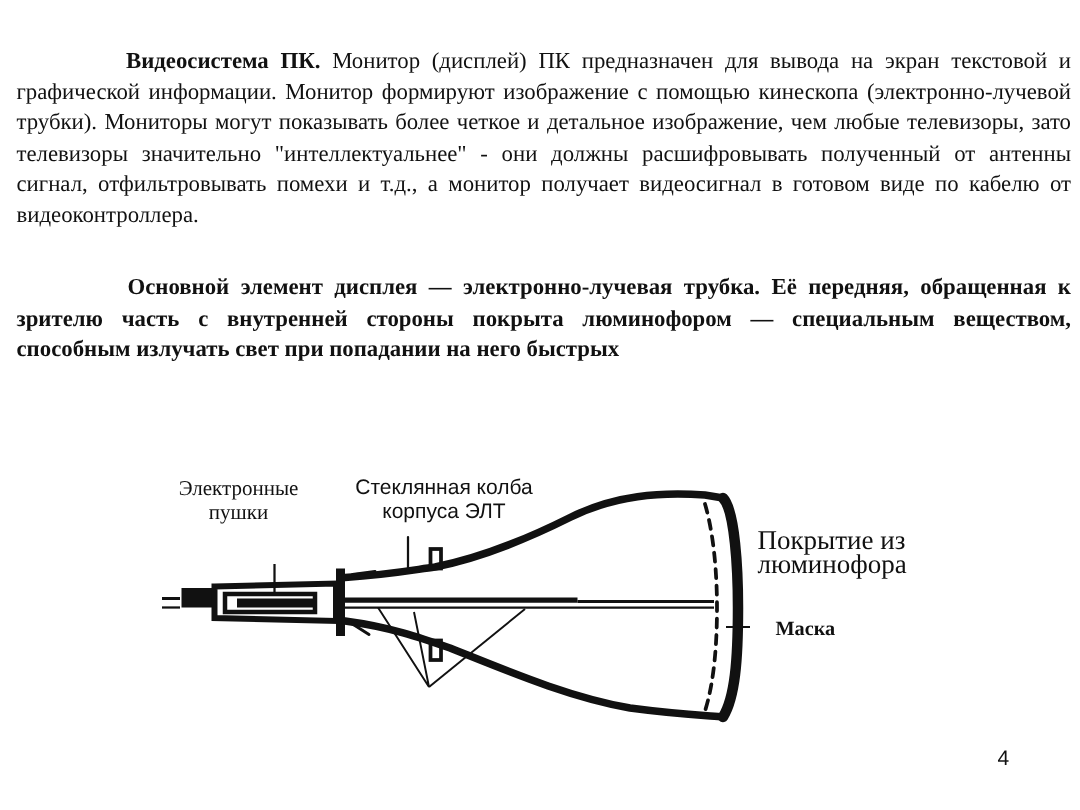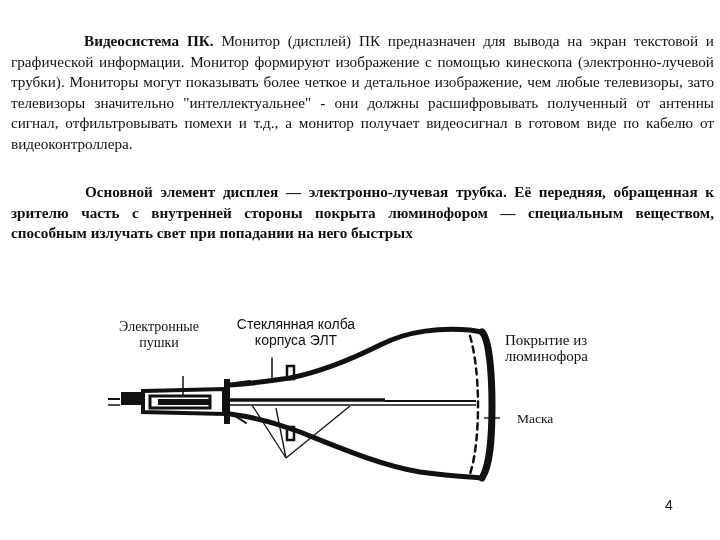--- a/index.html
+++ b/index.html
@@ -6,22 +6,22 @@
     body { width: 720px; height: 540px; position: relative; overflow: hidden; font-family: "Liberation Serif", "DejaVu Serif", serif; color: #111; }
     .para { position: absolute; left: 7px; width: 703px; font-size: 15.2px; line-height: 20.6px; text-align: justify; margin: 4px; }
     .p1 { top: 27px; text-indent: 73px; }
     .p2 { top: 178px; text-indent: 74px; font-weight: bold; }
     .p2 .last-line { display: block; margin-top: 13px; text-indent: 0; }
     .bold { font-weight: bold; }
     .diagram { position: absolute; left: 0; top: 300px; width: 720px; height: 220px; }
     .label { position: absolute; font-weight: normal; font-size: 14px; line-height: 16px; color: #111; }
     .lbl-guns { left: 103px; top: 319px; text-align: center; width: 112px; font-family: "Liberation Serif", serif; }
     .lbl-bulb { left: 221px; top: 316px; text-align: center; width: 150px; font-family: "Liberation Sans", sans-serif; font-size: 14px; }
-    .lbl-coat { left: 505px; top: 332px; font-weight: normal; font-size: 15px; line-height: 16px; font-family: "Liberation Serif", serif; }
-    .lbl-mask { left: 517px; top: 411px; font-weight: normal; font-size: 13.5px; font-family: "Liberation Serif", serif; }
+    .lbl-coat { left: 505px; top: 352px; font-weight: normal; font-size: 18px; line-height: 16px; font-family: "Liberation Serif", serif; }
+    .lbl-mask { left: 517px; top: 411px; font-weight: bold; font-size: 13.5px; font-family: "Liberation Serif", serif; }
     .page-num { position: absolute; left: 665px; top: 497px; font-family: "Liberation Sans", sans-serif; font-size: 14px; color: #111; }
   </style>
 </head>
 <body>
 
 <p class="para p1"><span class="bold">Видеосистема ПК.</span><span> Монитор (дисплей) ПК предназначен для вывода на экран текстовой и графической информации. Монитор формируют изображение с помощью кинескопа (электронно-лучевой трубки). Мониторы могут показывать более четкое и детальное изображение, чем любые телевизоры, зато телевизоры значительно "интеллектуальнее" - они должны расшифровывать полученный от антенны сигнал, отфильтровывать помехи и т.д., а монитор получает видеосигнал в готовом виде по кабелю от видеоконтроллера.</span></p>
 
 <p class="para p2"><span>Основной элемент дисплея — электронно-лучевая трубка. Её передняя, обращенная к зрителю часть с внутренней стороны покрыта люминофором — специальным веществом, способным излучать свет при попадании на него быстрых</span></p>
 
 <svg class="diagram" viewBox="0 300 720 220" width="720" height="220">

